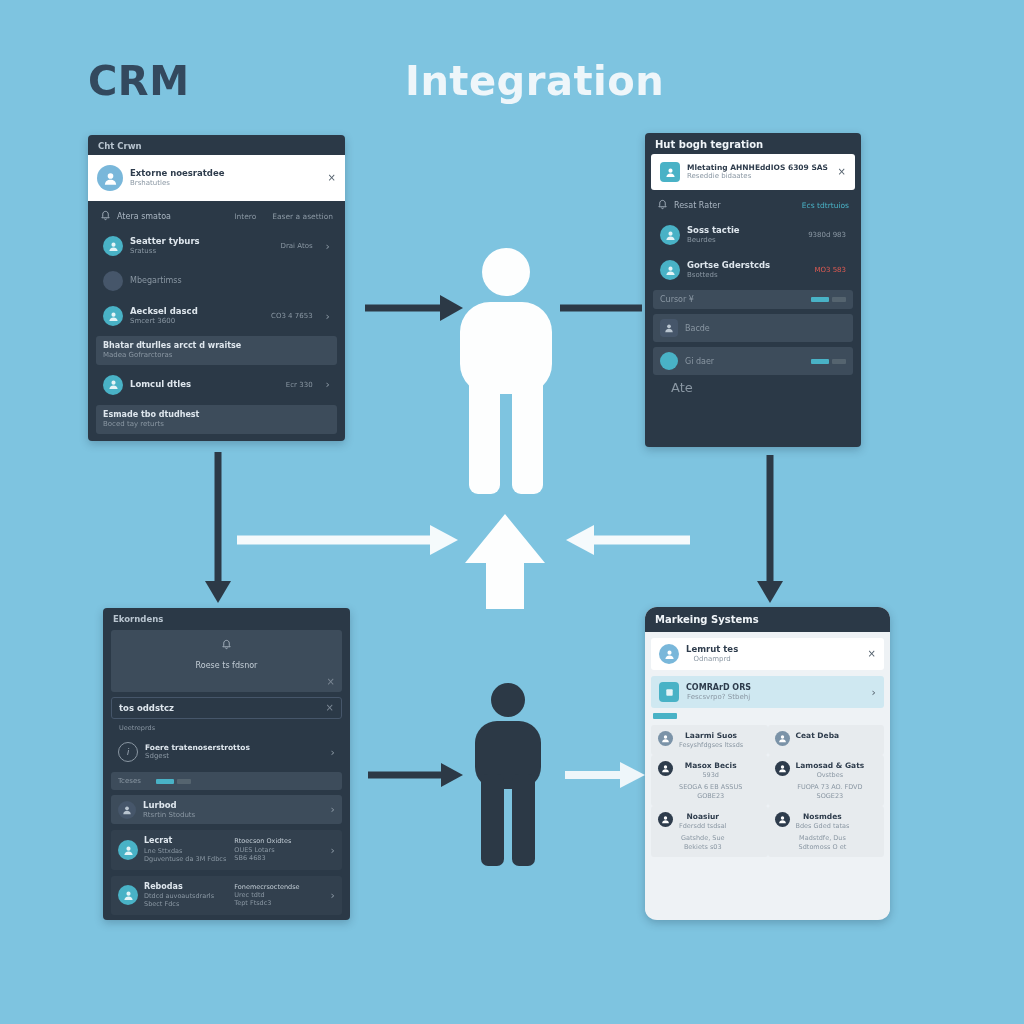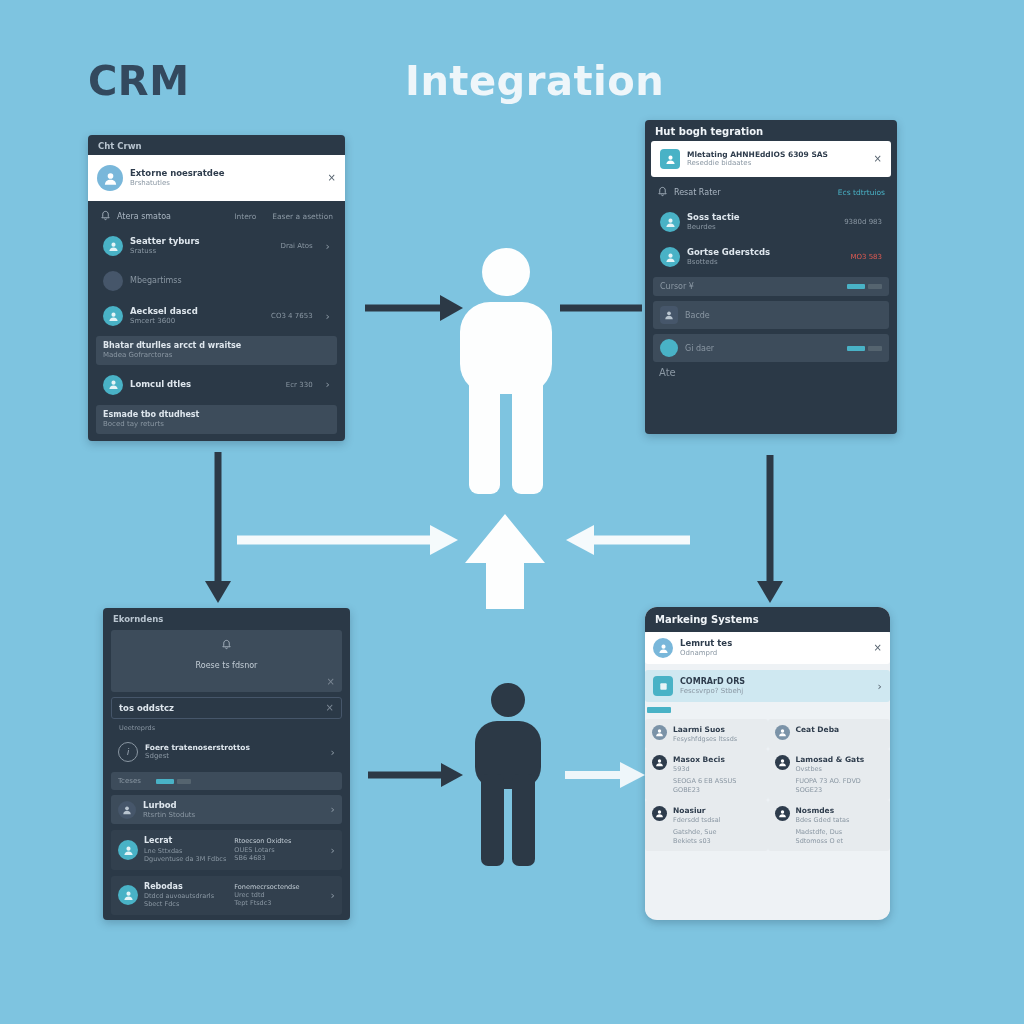--- a/index.html
+++ b/index.html
@@ -37,21 +37,21 @@
   .filter-row{display:flex;align-items:center;gap:6px;margin:6px 8px 2px;padding:3px 4px;font-size:8px;color:#aab6c2;}
   .f-links{margin-left:auto;display:flex;gap:16px;font-size:7.5px;color:#8a97a3;}
 
   .seg{display:inline-block;height:5px;border-radius:1px;}
   .seg.tl{width:18px;background:#49b2c6;}
   .seg.gr{width:14px;background:#55646f;}
   .bars{margin-left:auto;display:flex;gap:3px;align-items:center;}
 
   
   .mk-head{background:#2b3947;color:#f0f5f9;font-size:10px;font-weight:bold;padding:7px 10px;}
-  .mk-body{background:#eef2f5;height:calc(100% - 27px);box-sizing:border-box;}
+  .mk-body{background:#eef2f5;padding:6px;height:calc(100% - 27px);box-sizing:border-box;text-align:center;}
   .mk-notif{background:#fff;border-radius:3px;display:flex;align-items:center;gap:7px;padding:6px 8px;}
   .mk-high{background:#cfe8f1;border-radius:3px;display:flex;align-items:center;gap:7px;padding:6px 8px;margin-top:6px;}
   .mk-bar{width:24px;height:6px;background:#49b2c6;border-radius:1px;margin:5px 0 0 2px;}
   .mk-grid{display:grid;grid-template-columns:1fr 1fr;margin-top:6px;}
   .card{background:#e7ebee;border-radius:3px;padding:6px 7px;display:flex;gap:6px;align-items:flex-start;}
   .c1{font-size:7.5px;font-weight:bold;color:#2e3c4c;}
   .c2,.c3,.c4{font-size:6.5px;color:#8a97a3;}
   .c3{margin-top:4px;}
 
   .svg-layer{position:absolute;left:0;top:0;pointer-events:none;}
@@ -156,21 +156,21 @@
   </div>
 
   <div class="list-row lighter">
     <span class="txt">
       <span class="t1" style="font-size:8px;">Esmade tbo dtudhest</span>
       <span class="t2">Boced tay returts</span>
     </span>
   </div>
 </div>
 
-<div class="panel dark" style="left:645px;top:120px;width:252px;height:314px;">
+<div class="panel dark" style="left:645px;top:133px;width:216px;height:314px;">
   <div class="panel-title hub-title">Hut bogh tegration</div>
 
   <div class="white-row" style="height:24px;margin:0 6px;border-radius:3px;">
     <span class="avatar av20 teal sq">
       <svg viewBox="0 0 24 24" width="11" height="11">
           <circle cx="12" cy="8" r="4.5" fill="#fff"></circle>
           <path d="M3 22c0-5 4-8 9-8s9 3 9 8z" fill="#fff"></path>
         </svg>
     </span>
     <span class="txt">
@@ -239,21 +239,21 @@
 
   <div class="list-row lighter">
     <span class="avatar av18 teal"></span>
     <span class="t2" style="font-size:8px;">Gi daer</span>
     <span class="bars">
         <span class="seg tl"></span>
         <span class="seg gr"></span>
       </span>
   </div>
 
-  <div style="margin:4px 14px;font-size:10px;color:#8a97a3;">Ate</div>
+  <div style="margin:4px 26px;font-size:13px;color:#8a97a3;">Ate</div>
 </div>
 
 <div class="panel dark" style="left:103px;top:608px;width:247px;height:312px;">
   <div class="panel-title">Ekorndens</div>
 
   <div class="list-row lighter" style="margin-top:2px;flex-direction:column;">
     <span>
       <svg viewBox="0 0 24 24" width="11" height="11">
           <path d="M12 3c-3.3 0-6 2.7-6 6v5l-2 3h16l-2-3V9c0-3.3-2.7-6-6-6z" fill="none" stroke="#aab6c2" stroke-width="2"></path>
           <path d="M10 19a2 2 0 004 0" fill="none" stroke="#aab6c2" stroke-width="2"></path>

